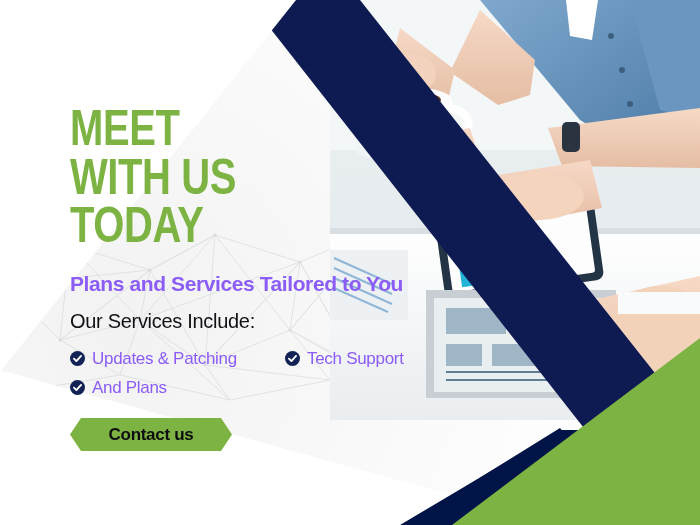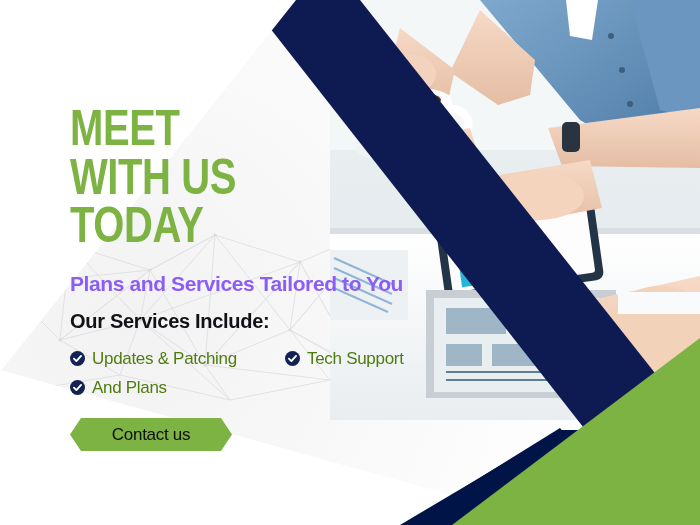--- a/index.html
+++ b/index.html
@@ -54,50 +54,50 @@
   }
   .headline .hl-line{display:block;}
 
   .sub1{
     position:absolute;left:70px;top:272px;
     font-size:21px;font-weight:bold;color:#8b5cf6;
     letter-spacing:-0.4px;white-space:nowrap;
   }
   .sub2{
     position:absolute;left:70px;top:310px;
-    font-size:20px;font-weight:bold;color:#111216;
+    font-size:20px;font-weight:normal;color:#111216;
     letter-spacing:-0.3px;white-space:nowrap;
   }
 
   
   .services{
     position:absolute;left:70px;top:344px;
     width:400px;
     display:grid;
     grid-template-columns:215px 185px;
     grid-auto-rows:29px;
   }
   .svc{display:flex;align-items:center;gap:7px;}
   .svc-label{
-    font-size:17px;color:#4d7c0f;letter-spacing:-0.3px;white-space:nowrap;
+    font-size:17px;color:#8b5cf6;letter-spacing:-0.3px;white-space:nowrap;
   }
   .check{flex:0 0 auto;display:block;}
 
   
   .cta{
     position:absolute;left:70px;top:418px;
     width:162px;height:33px;
     background:#7CB342;
     -webkit-clip-path:polygon(11px 0,151px 0,162px 16.5px,151px 33px,11px 33px,0 16.5px);
     clip-path:polygon(11px 0,151px 0,162px 16.5px,151px 33px,11px 33px,0 16.5px);
     display:flex;align-items:center;justify-content:center;
     cursor:pointer;
   }
   .cta-label{
-    font-size:17px;font-weight:normal;color:#0d0d0f;letter-spacing:-0.3px;
+    font-size:17px;font-weight:bold;color:#0d0d0f;letter-spacing:-0.3px;
   }
 
   
   .urlrow{
     position:absolute;left:68px;top:466px;
     display:flex;align-items:center;gap:9px;
   }
   .url-text{
     font-size:17px;color:#1c1d21;letter-spacing:-0.2px;white-space:nowrap;
   }

